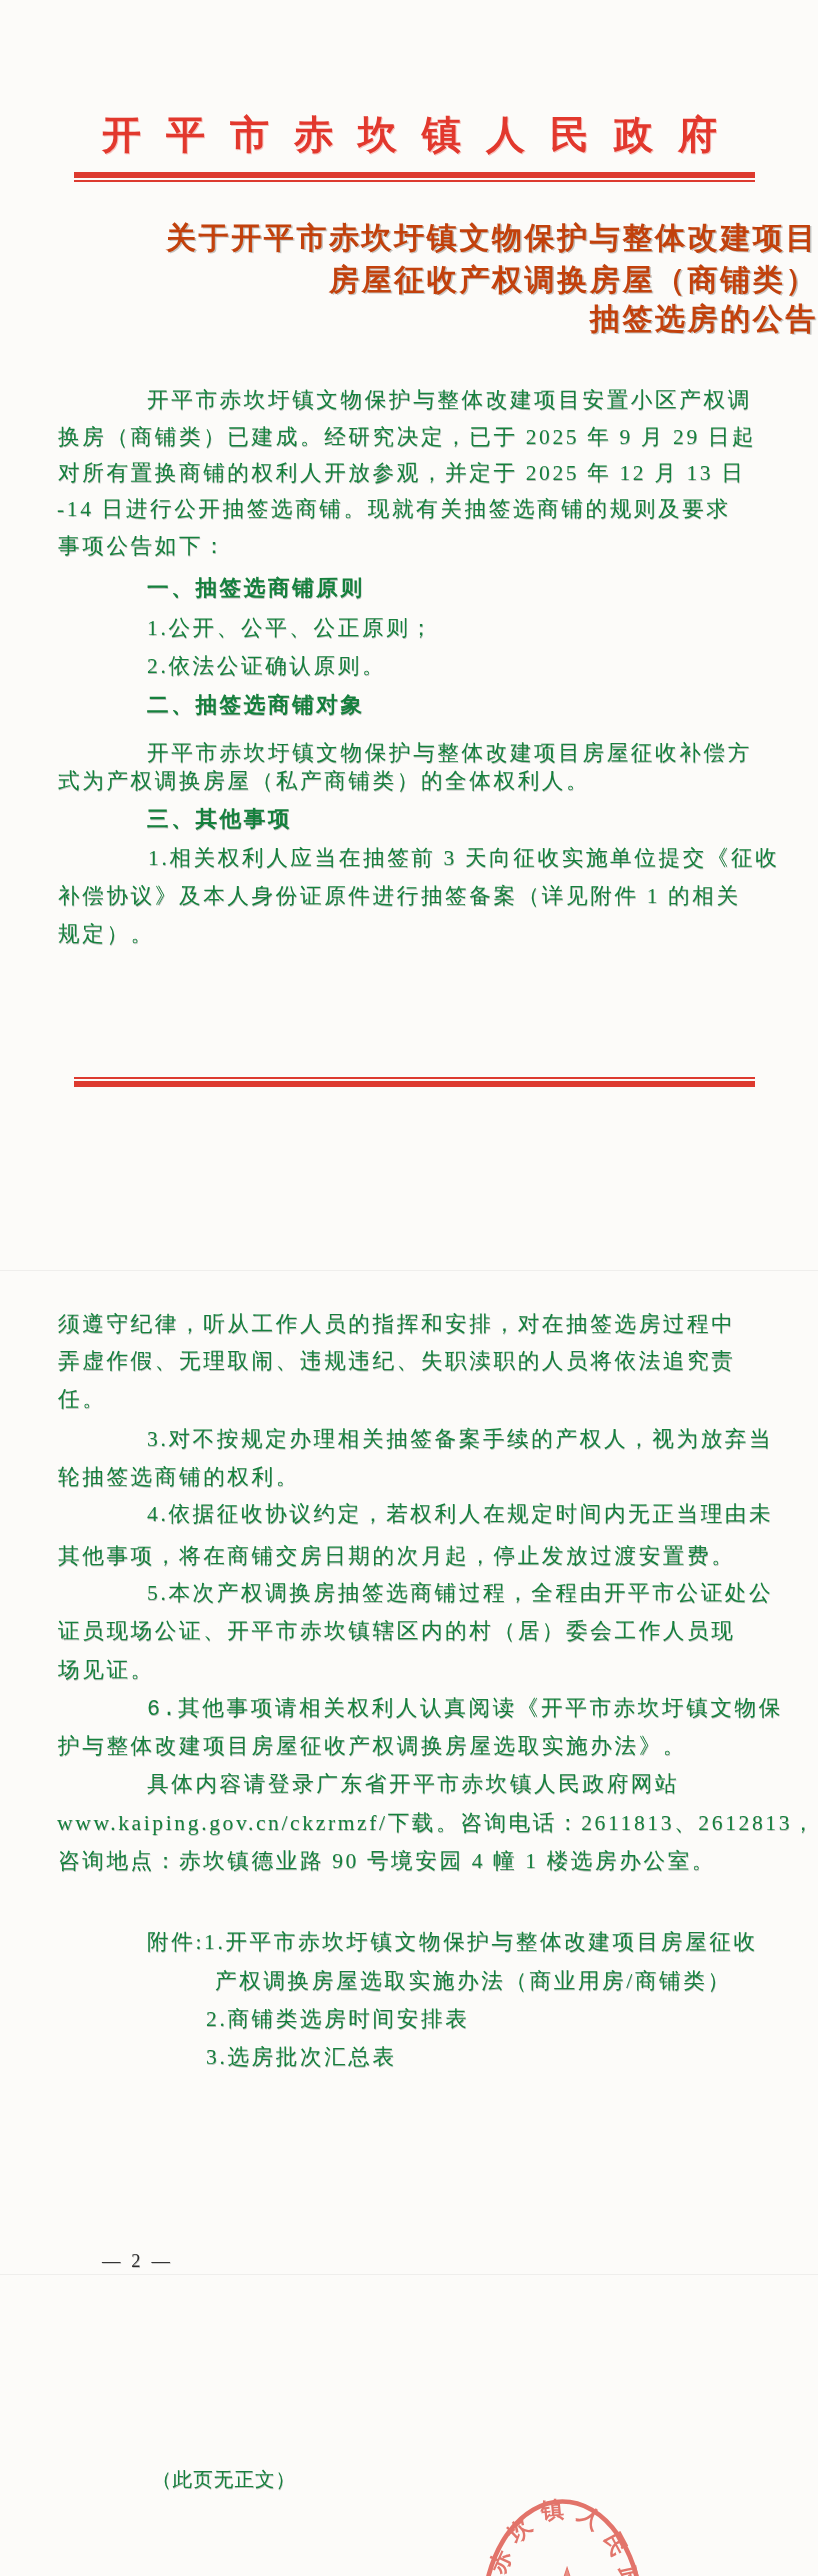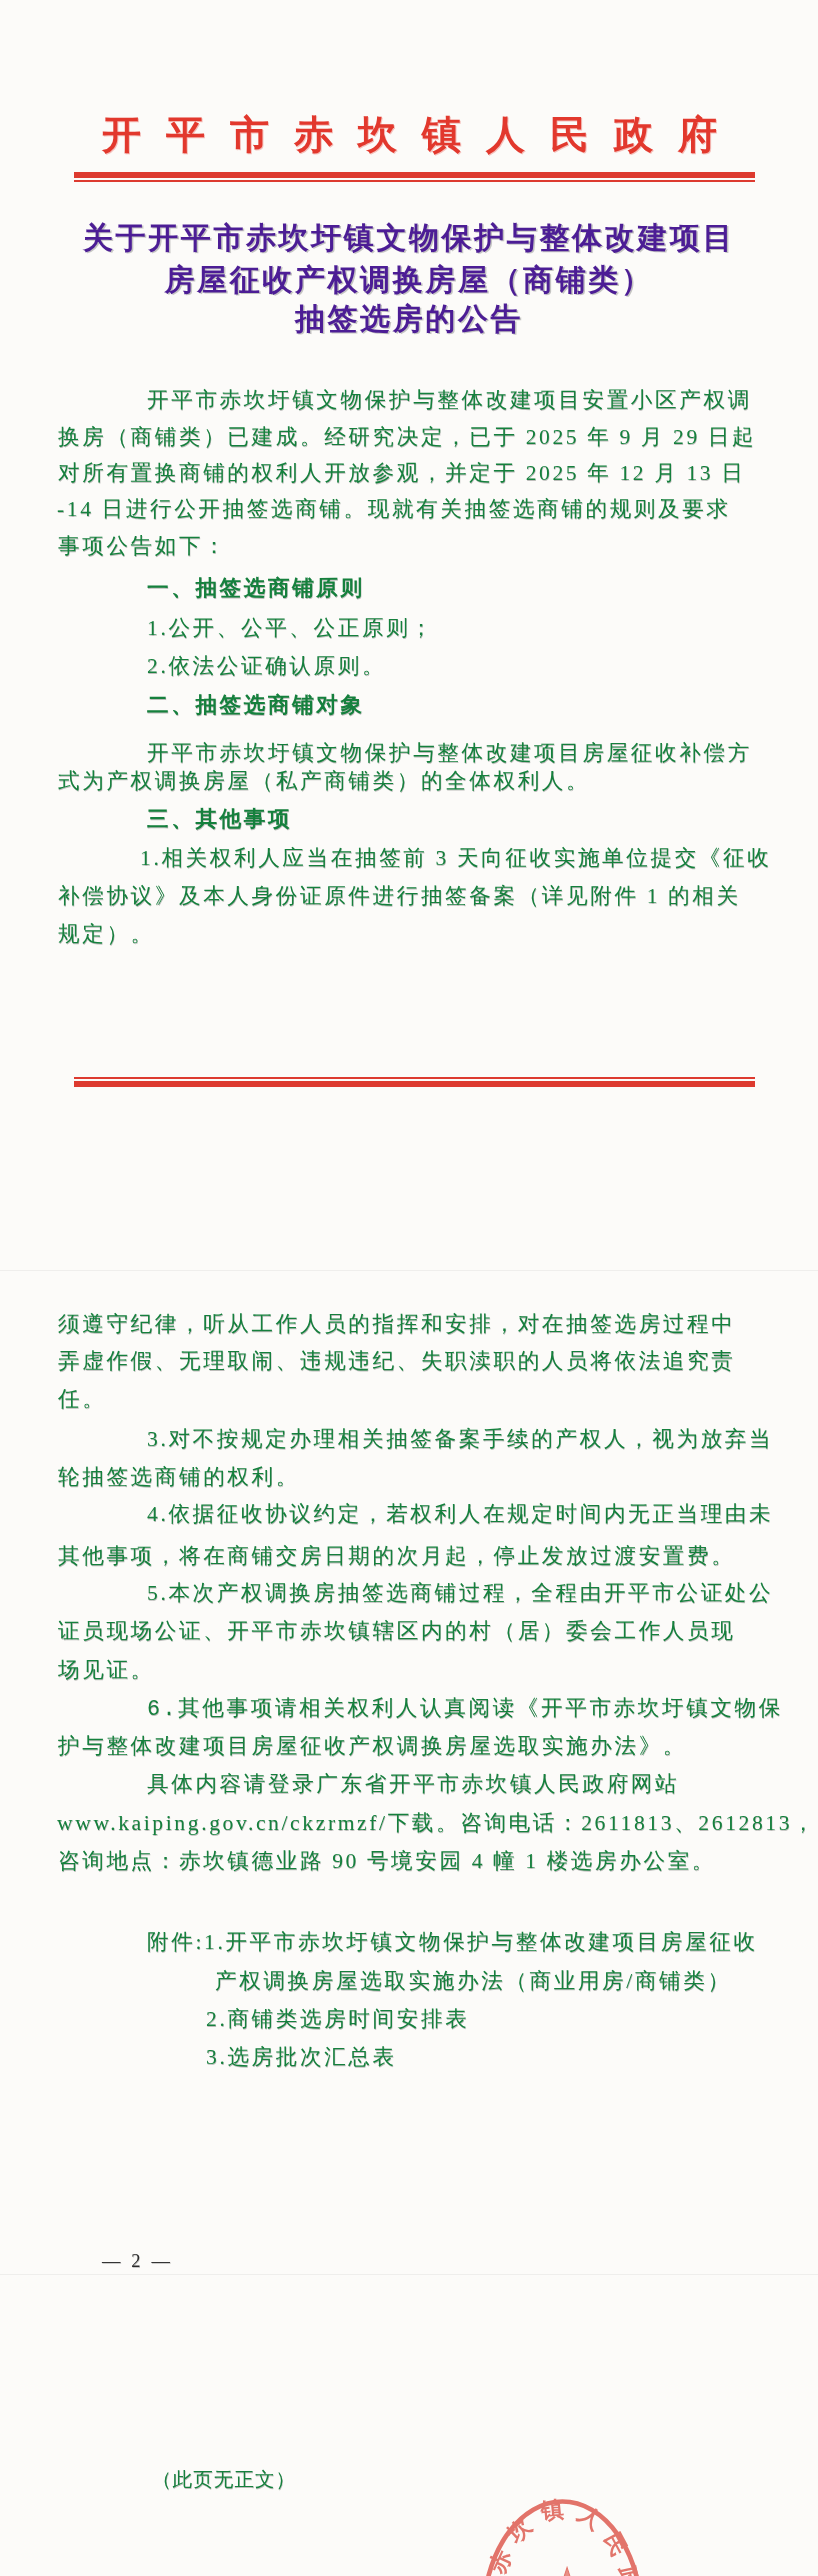--- a/index.html
+++ b/index.html
@@ -19,23 +19,23 @@
     color:#e2382d;letter-spacing:25px;white-space:nowrap;
     text-shadow:1px 0.5px 0 rgba(226,56,45,.30);
   }
   .rule{position:absolute;left:74px;width:681px;background:#dd3a2f;}
   .rule-top-thick{top:172px;height:5.7px;}
   .rule-top-thin{top:180px;height:2.1px;}
   .rule-bottom-thin{top:1077px;height:2.1px;}
   .rule-bottom-thick{top:1081px;height:6.2px;}
   
   .title-line{
-    position:absolute;left:0;width:100%;text-align:center;
+    position:absolute;left:0;width:100%;text-align:right;
     font-size:30px;line-height:1.1;font-weight:bold;letter-spacing:2.6px;
-    color:#4c1d95;white-space:nowrap;
+    color:#c2410c;white-space:nowrap;
     text-shadow:1.5px 1px 0 rgba(0,0,0,.22);
   }
   
   .line{
     position:absolute;
     font-size:21.6px;line-height:1.1;letter-spacing:2.6px;
     color:#15803d;white-space:nowrap;
     text-shadow:0.5px 0.5px 0.5px rgba(0,0,0,.25);
   }
   .b{font-weight:bold;}
@@ -65,21 +65,21 @@
   <div class="line" style="top:462px;left:58px;">对所有置换商铺的权利人开放参观，并定于 2025 年 12 月 13 日</div>
   <div class="line" style="top:498px;left:57px;">-14 日进行公开抽签选商铺。现就有关抽签选商铺的规则及要求</div>
   <div class="line" style="top:535px;left:58px;">事项公告如下：</div>
   <div class="line b" style="top:577px;left:147px;">一、抽签选商铺原则</div>
   <div class="line" style="top:617px;left:147px;">1.公开、公平、公正原则；</div>
   <div class="line" style="top:655px;left:147px;">2.依法公证确认原则。</div>
   <div class="line b" style="top:694px;left:147px;">二、抽签选商铺对象</div>
   <div class="line" style="top:732px;left:147px;margin-top:10px;">开平市赤坎圩镇文物保护与整体改建项目房屋征收补偿方</div>
   <div class="line" style="top:770px;left:58px;">式为产权调换房屋（私产商铺类）的全体权利人。</div>
   <div class="line b" style="top:808px;left:147px;">三、其他事项</div>
-  <div class="line" style="top:847px;left:140px;text-align:center;">1.相关权利人应当在抽签前 3 天向征收实施单位提交《征收</div>
+  <div class="line" style="top:847px;left:148px;text-align:center;">1.相关权利人应当在抽签前 3 天向征收实施单位提交《征收</div>
   <div class="line" style="top:885px;left:58px;">补偿协议》及本人身份证原件进行抽签备案（详见附件 1 的相关</div>
   <div class="line" style="top:923px;left:58px;">规定）。</div>
 
   <div class="rule rule-bottom-thin"></div>
   <div class="rule rule-bottom-thick"></div>
 
   <div class="scan-sep" style="top:1270px;"></div>
 
   <div class="line" style="top:1313px;left:58px;">须遵守纪律，听从工作人员的指挥和安排，对在抽签选房过程中</div>
   <div class="line" style="top:1350px;left:58px;">弄虚作假、无理取闹、违规违纪、失职渎职的人员将依法追究责</div>

